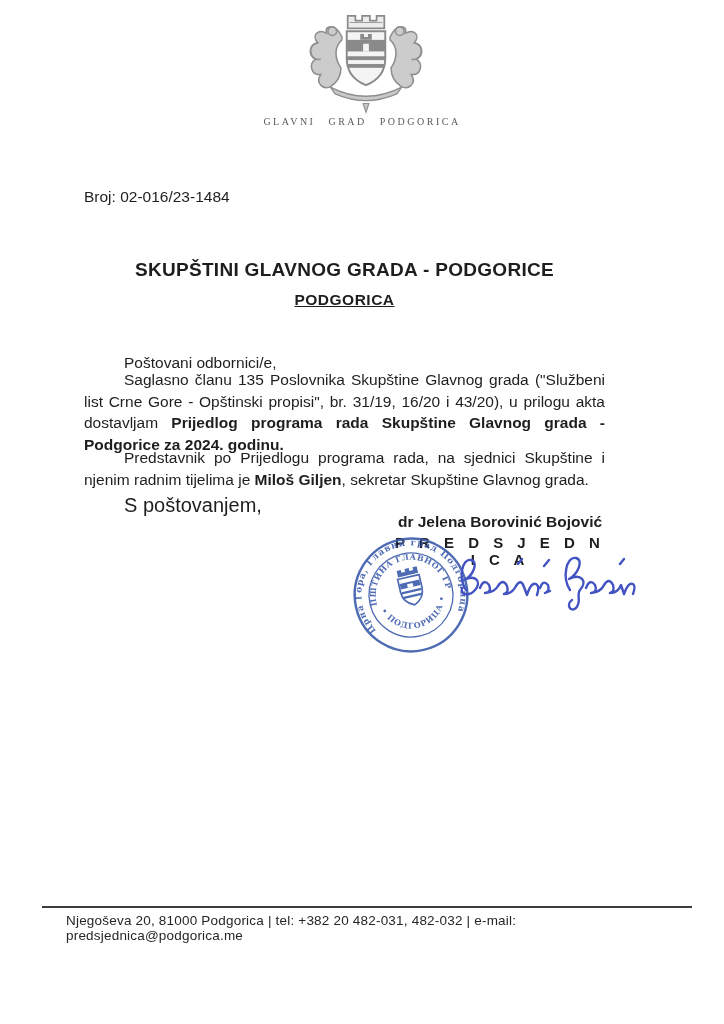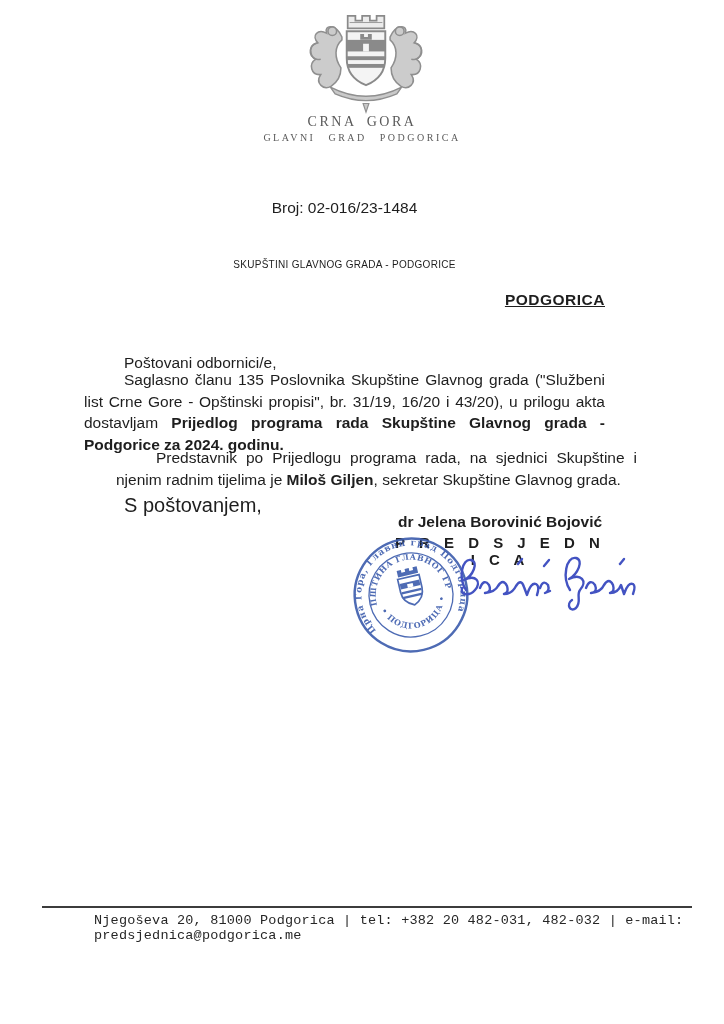--- a/index.html
+++ b/index.html
@@ -19,57 +19,57 @@
     text-align:center;
     font-family:"Liberation Serif", serif;
     color:#5a5a5a;
   }
   .header-lines .hl1 { font-size:14px; letter-spacing:2.5px; word-spacing:5px; line-height:16px; }
   .header-lines .hl2 { font-size:10px; letter-spacing:2.5px; word-spacing:8px; line-height:16px; }
   .header-lines .hl3 { font-size:14px; letter-spacing:2.5px; word-spacing:5px; line-height:16px; }
   
   .content { position:absolute; left:84px; top:0; width:521px; }
   .meta-row {
-    position:absolute; top:199px; left:0; width:100%;
-    display:flex; justify-content:center;
+    position:absolute; top:188px; left:0; width:100%;
+    display:flex; justify-content:space-between;
     font-size:15.5px;
   }
   .addressee {
     position:absolute; top:259px; left:0; width:100%;
-    text-align:center; font-weight:normal; font-size:10px; letter-spacing:0.3px;
+    text-align:center; font-weight:bold; font-size:19px; letter-spacing:0.3px;
   }
   .addr-city {
     position:absolute; top:291px; left:0; width:100%;
-    text-align:right; font-weight:bold; font-size:15.5px;
+    text-align:center; font-weight:bold; font-size:15.5px;
     }
   .addr-city span { text-decoration:underline; letter-spacing:0.5px; }
   .salutation { position:absolute; top:354px; left:40px; font-size:15.5px; }
   .para {
     position:absolute; left:0; width:100%;
     font-size:15.5px; line-height:21.5px;
     text-align:justify; text-indent:40px;
   }
   .para1 { top:369px; }
-  .para2 { top:447px;margin-left:32px; }
+  .para2 { top:447px; }
   .closing { position:absolute; top:494px; left:40px; font-size:20px; }
   .sig-block {
     position:absolute; top:513px; right:0; width:210px;
     text-align:center;
   }
   .sig-name  { font-weight:bold; font-size:15.5px; white-space:nowrap;text-align:center; }
   .sig-title { font-weight:bold; font-size:15px; letter-spacing:5px; margin-top:3px; }
   
   .stamp { position:absolute; left:349px; top:533px; width:124px; height:124px; transform:rotate(-13deg); opacity:0.92; }
   .handwriting { position:absolute; left:452px; top:544px; width:192px; height:72px; }
   
   .footer-rule { position:absolute; left:42px; top:906px; width:650px; border-top:2px solid #3c3c3c; }
   .footer-text {
     position:absolute; left:66px; top:913px; width:600px;
-    font-family:Liberation Mono, monospace;
-    font-size:13.5px; color:#262626; letter-spacing:0.2px;margin-left:28px;
+    font-family:Liberation Sans, sans-serif;
+    font-size:13.5px; color:#262626; letter-spacing:0.2px;
   }
 </style>
 </head>
 <body>
 
 <div class="page">
 
   <svg class="crest" viewBox="0 0 150 110" xmlns="http://www.w3.org/2000/svg">
     <defs>
       <clipPath id="sh">
@@ -99,21 +99,20 @@
       <path d="M72,43 v-8 h6 v8 z" fill="#f4f4f4"></path>
       <rect x="53" y="48" width="44" height="4" fill="#8a8a8a"></rect>
       <rect x="53" y="56" width="44" height="4" fill="#8a8a8a"></rect>
     </g>
 
     <path d="M38,80 Q75,99 112,80 L107,87 Q75,101 43,87 Z" fill="#c9c9c9" stroke="#8f8f8f" stroke-width="1.4"></path>
     <path d="M72,97 h6 l-3,9 z" fill="#c9c9c9" stroke="#8f8f8f" stroke-width="1.2"></path>
   </svg>
 
   <div class="header-lines">
-    <div class="hl1">CRNA GORA</div>
     <div class="hl2">GLAVNI GRAD PODGORICA</div>
   </div>
 
   <div class="content">
 
     <div class="meta-row">
       <span>Broj: 02-016/23-1484</span>
     </div>
 
     <div class="addressee">SKUPŠTINI GLAVNOG GRADA - PODGORICE</div>

